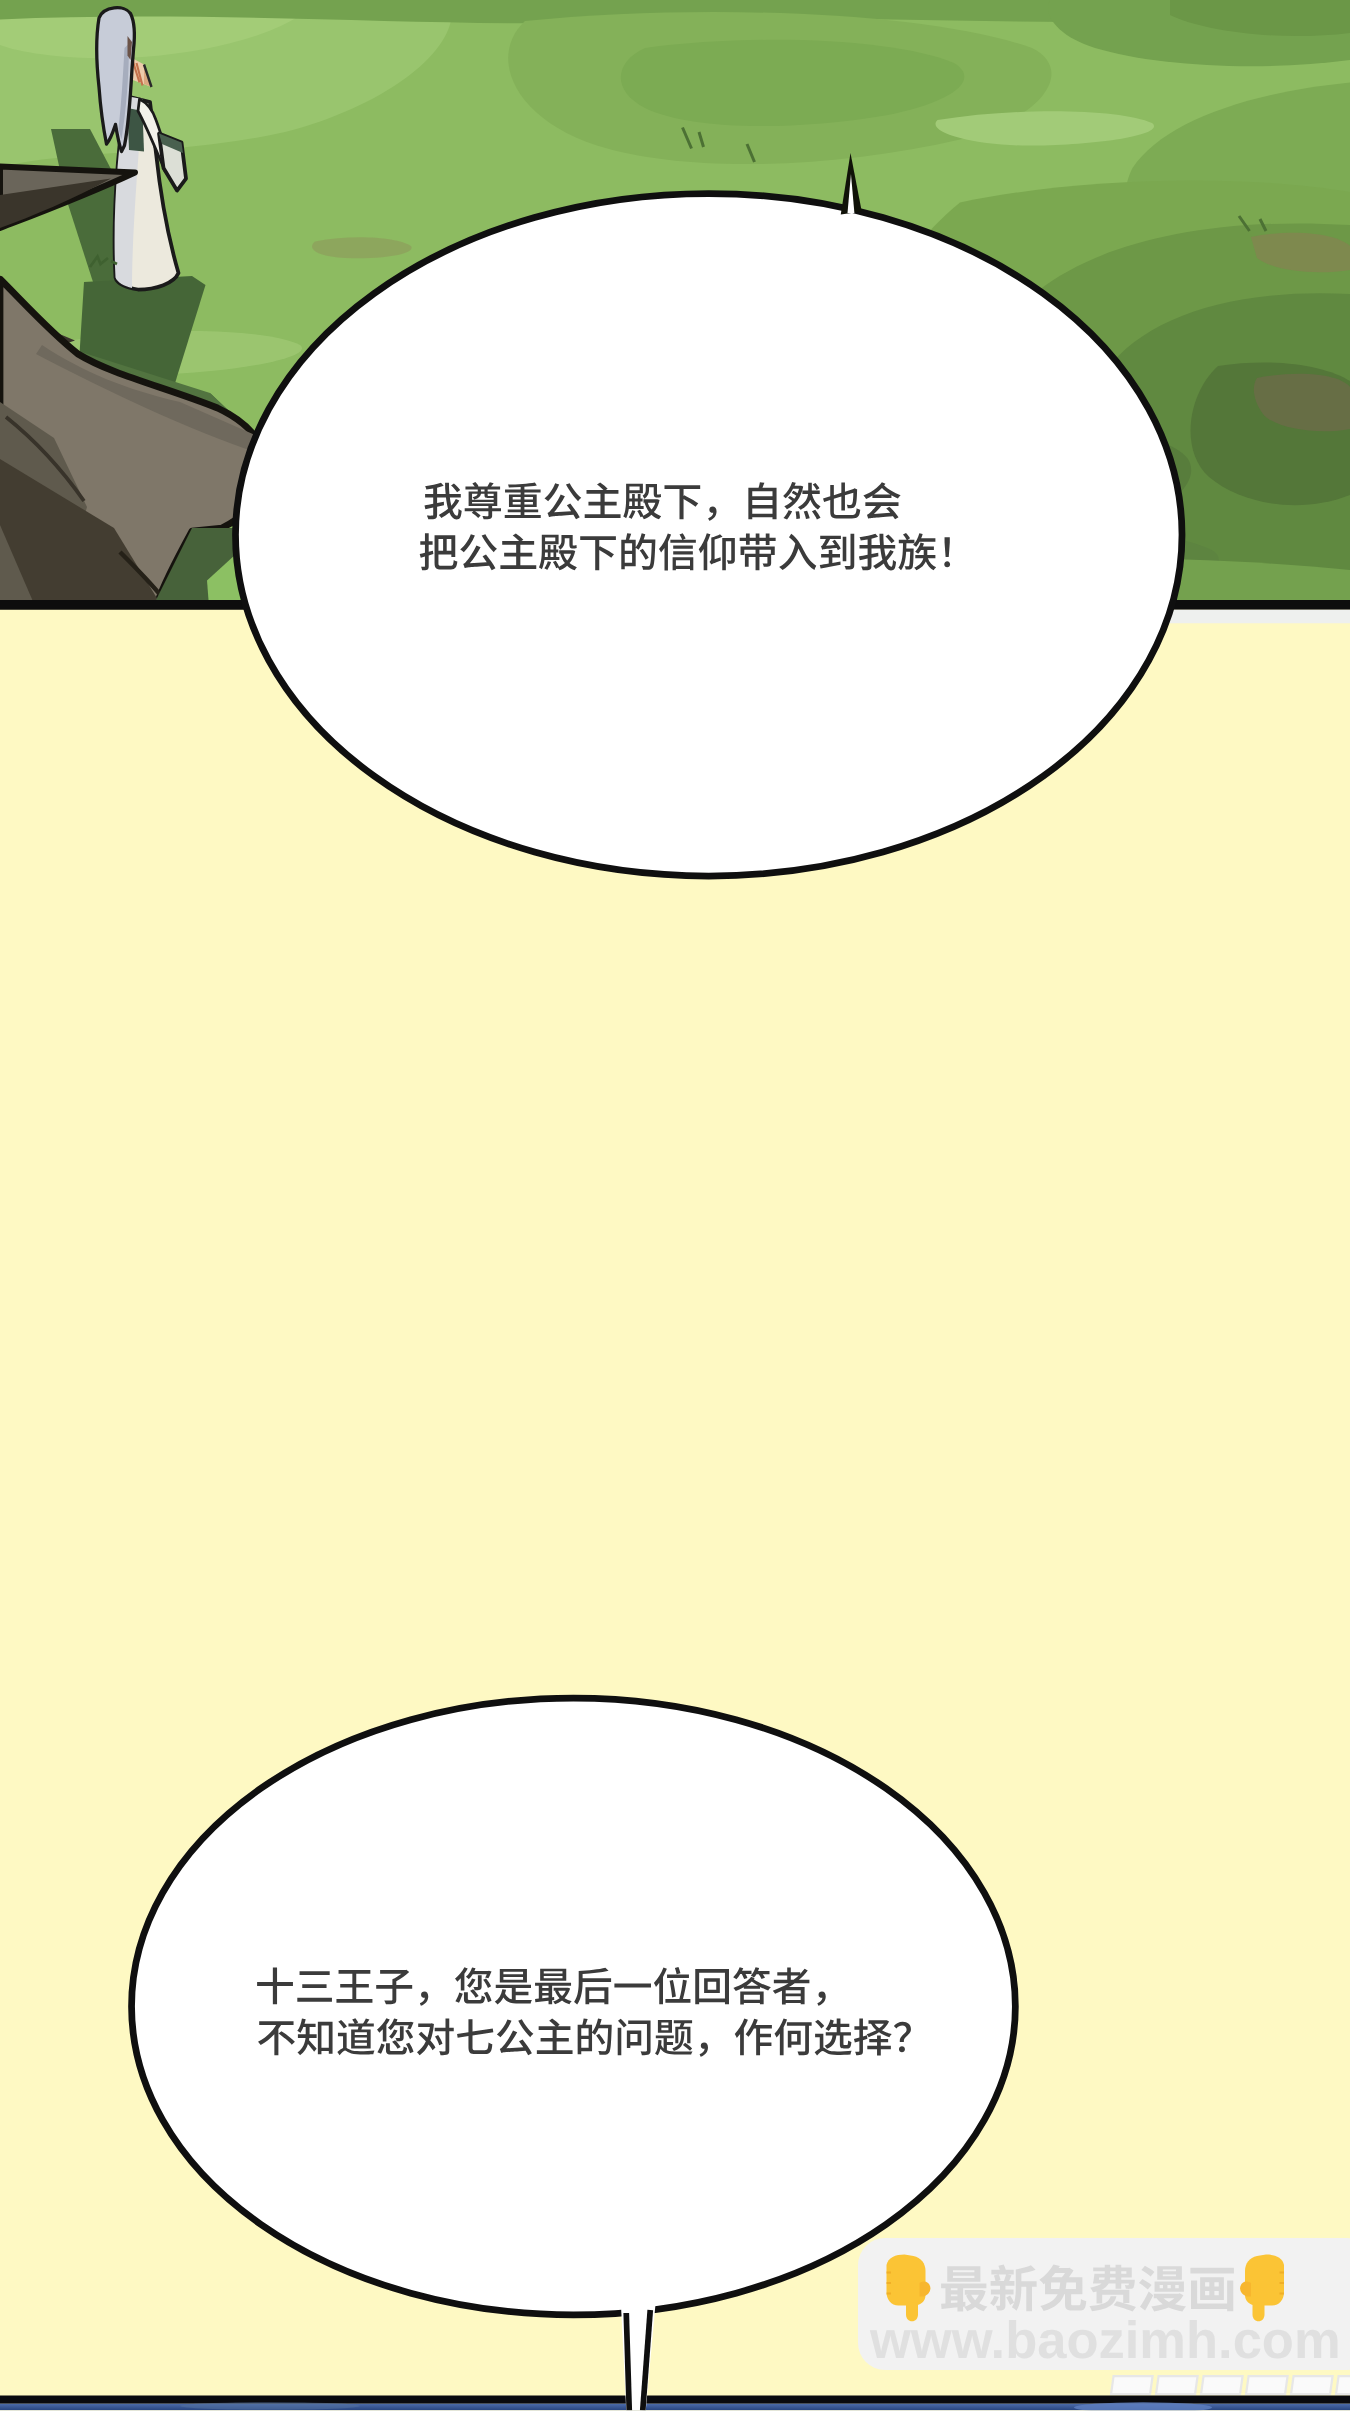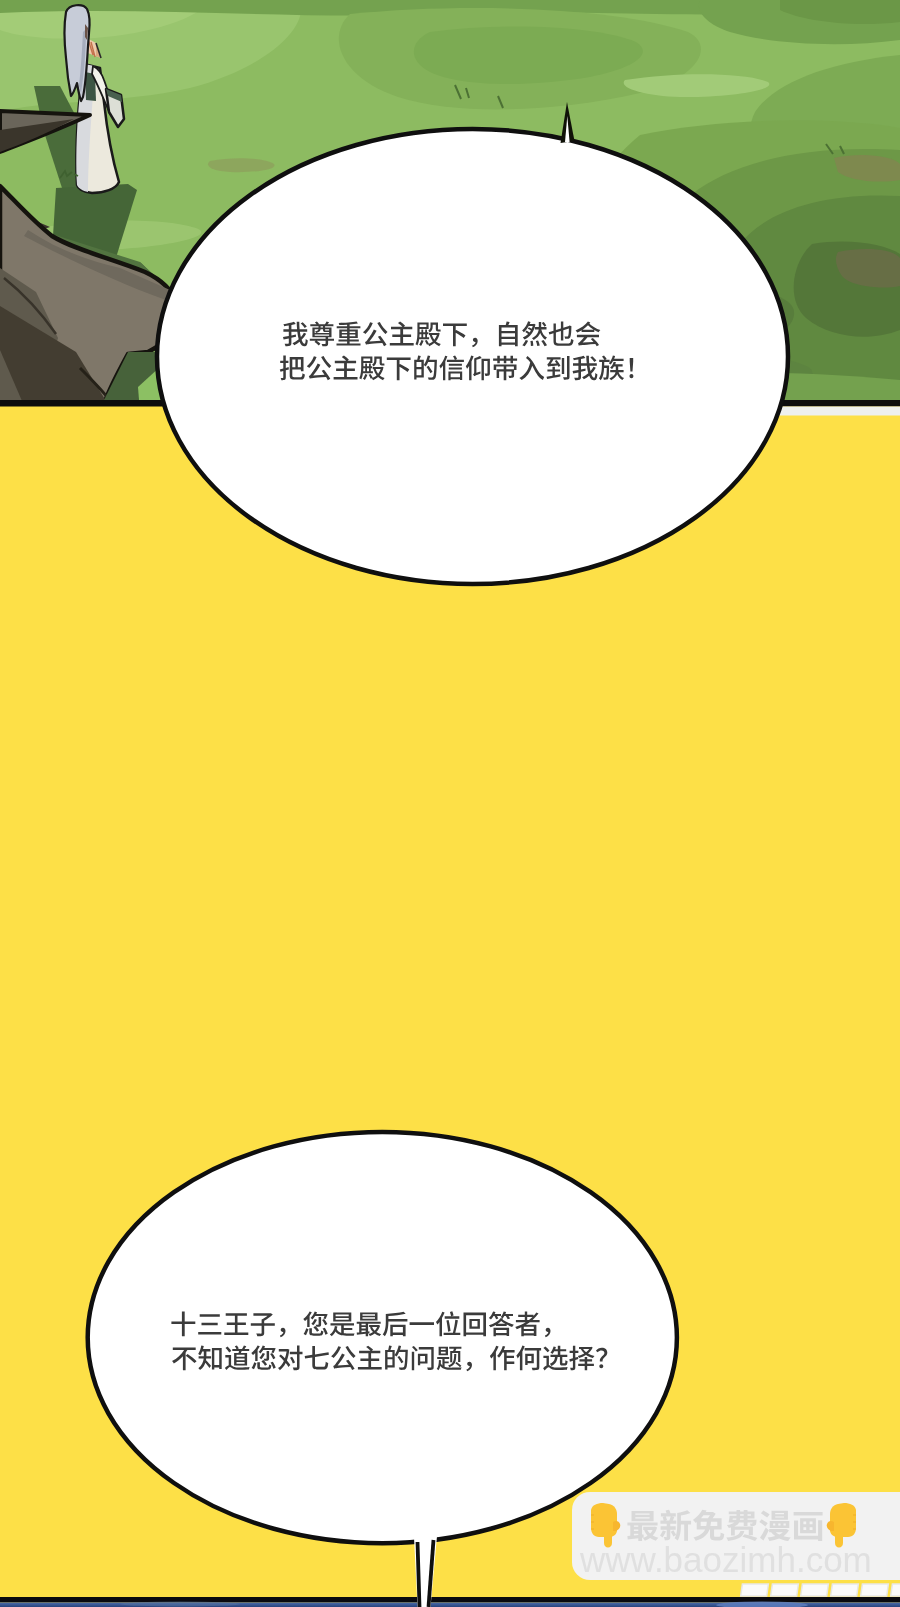--- a/index.html
+++ b/index.html
@@ -1,16 +1,16 @@
 <!DOCTYPE html>
 <html><head>
 <meta charset="utf-8">
 <style>
 html,body{margin:0;padding:0;background:#ffffff;}
-#page{position:relative;width:900px;height:1607px;overflow:hidden;background:#fde047;}
+#page{position:relative;width:900px;height:1607px;overflow:hidden;background:#fef9c3;font-weight:bold;}
 </style>
 </head>
 <body>
 
 <div id="page">
 <svg width="900" height="1607" viewBox="0 0 900 1607">
 <defs>
 <clipPath id="panelclip">
           <rect x="0" y="0" width="900" height="400"></rect>
         </clipPath>

